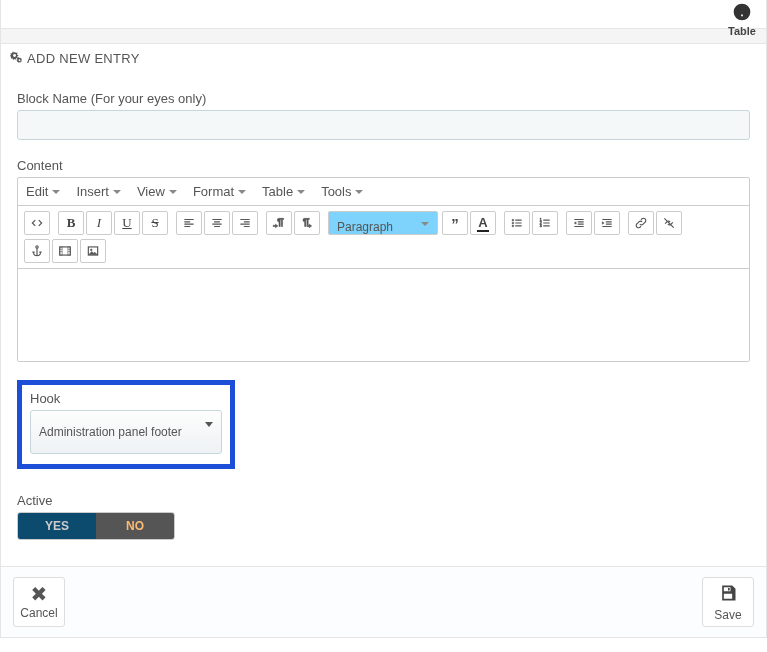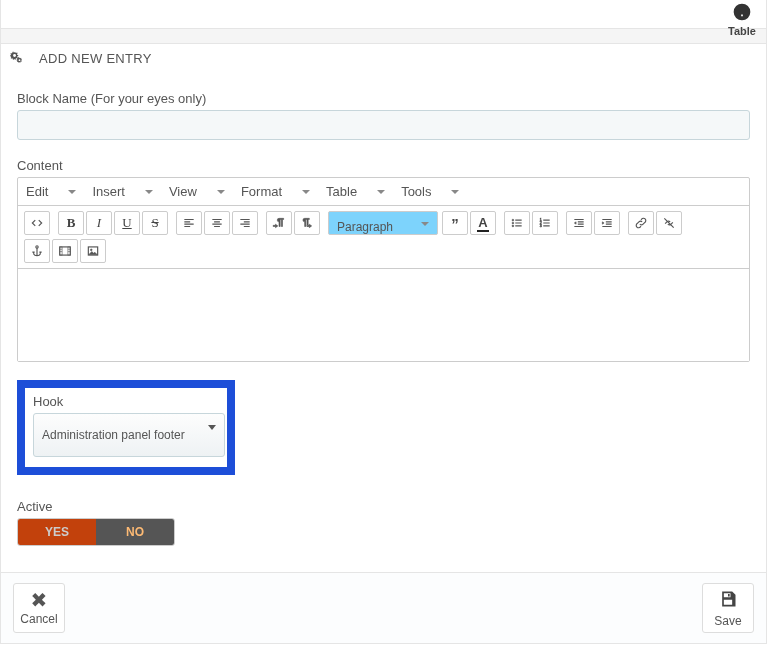--- a/index.html
+++ b/index.html
@@ -32,21 +32,21 @@
   }
   .help-icon { font-size: 20px; line-height: 20px; }
   .gap { height: 14px; background: #f5f5f5; border-left: 1px solid #e5e5e5; border-right: 1px solid #e5e5e5;}
   .panel {
     border: 1px solid #e5e5e5;
     background: #fff;
   }
   .panel-heading {
     display: flex;
     align-items: center;
-    gap: 16px;
+    gap: 4px;
     padding: 6px 8px;
     font-size: 13px;
     color: #555;
     text-transform: uppercase;
     letter-spacing: 0.3px;
   }
   .gears-icon svg { width: 14px; height: 14px; fill: #555; }
   .panel-body { padding: 18px 16px 8px 16px; }
   .form-group { margin-bottom: 18px; }
   .form-label {
@@ -70,21 +70,21 @@
     border-radius: 2px;
   }
   .editor-menubar {
     display: flex;
     gap: 16px;
     padding: 6px 8px;
     border-bottom: 1px solid #ccc;
     font-size: 13px;
     color: #555;
   }
-  .menu-item { display: inline-flex; align-items: center; gap: 20px; cursor: pointer; }
+  .menu-item { display: inline-flex; align-items: center; gap: 4px; cursor: pointer; }
   .caret {
     width: 0; height: 0;
     border-left: 4px solid transparent;
     border-right: 4px solid transparent;
     border-top: 4px solid #888;
     display: inline-block;
   }
   .editor-toolbar {
     display: flex;
     flex-wrap: wrap;
@@ -123,21 +123,21 @@
     min-width: 110px;
     cursor: pointer;
   }
   .format-select .caret { position: absolute; right: 8px; top: 10px;}
   .editor-content {
     height: 92px;
     background: #fff;
   }
   
   .hook-group {
-    border: 8px solid #1d4ed8;
+    border: 5px solid #1d4ed8;
     padding: 6px 8px 10px 8px;
     width: 218px;
     margin-bottom: 24px;
   }
   .select-box {
     width: 192px;
     height: 44px;
     border: 1px solid #c7d6db;
     background: linear-gradient(#fdfdfd, #eef2f4);
     border-radius: 3px;
@@ -166,21 +166,21 @@
   .toggle-opt {
     width: 78px;
     height: 26px;
     display: flex;
     align-items: center;
     justify-content: center;
     font-size: 12px;
     font-weight: bold;
     cursor: pointer;
   }
-  .toggle-yes { background: #c2410c; color: #ccc; }
+  .toggle-yes { background: #0c4a6e; color: #ccc; }
   .toggle-no { background: #555; color: #fdba74; }
   
   .panel-footer {
     border-top: 1px solid #e5e5e5;
     padding: 10px 12px;
     display: flex;
     justify-content: space-between;
     background: #fcfdfe;
   }
   .footer-btn {

